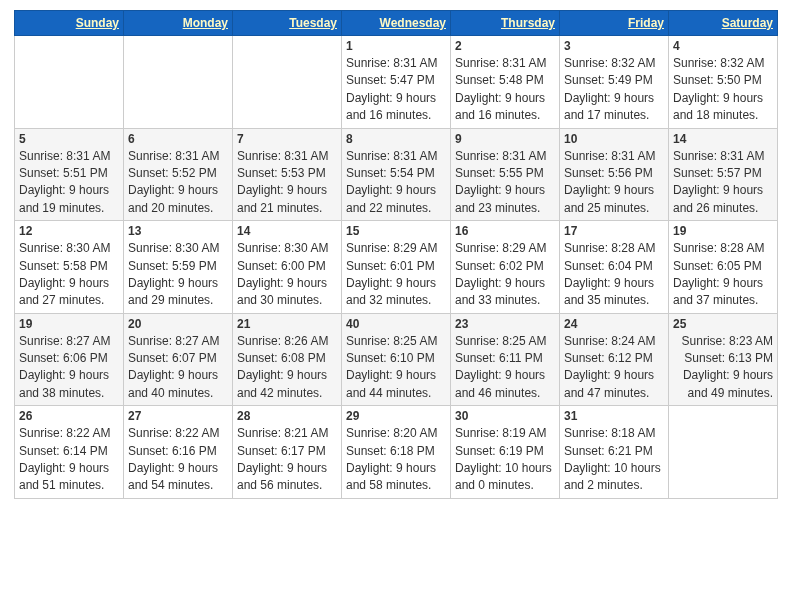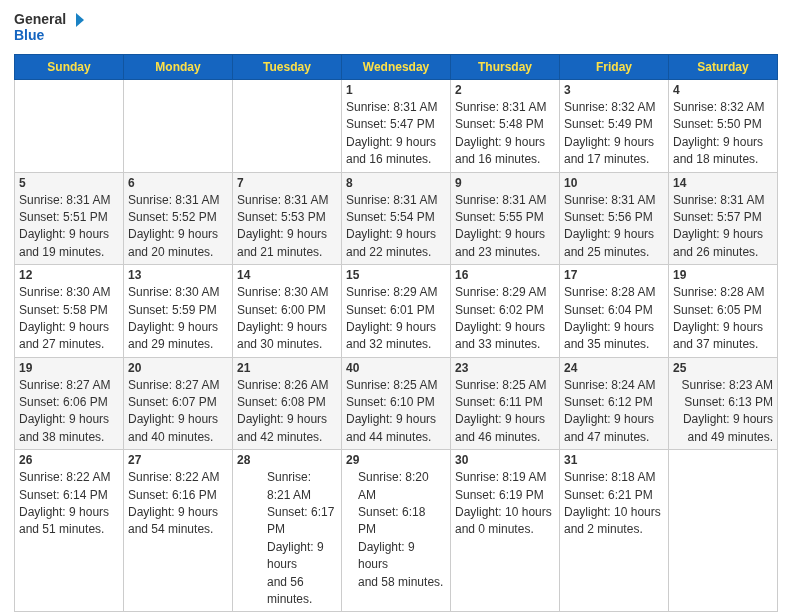--- a/index.html
+++ b/index.html
@@ -39,27 +39,28 @@
       font-size: 14px;
       color: #555;
     }
     .calendar {
       width: 100%;
       border-collapse: collapse;
       border: 1px solid #ccc;
     }
     .calendar thead tr th {
       background: #1565c0;
-      color: #fde047;
+      color: #fef9c3;
       font-size: 12px;
       font-weight: bold;
       padding: 5px 4px;
-      text-align: center;
+      text-align: right;
       border: 1px solid #1155a0;
       width: calc(100% / 7);
+      text-decoration: underline;
     }
     .calendar tbody tr td {
       vertical-align: top;
       border: 1px solid #ccc;
       padding: 3px 4px;
       height: 82px;
       width: calc(100% / 7);
       font-size: 10.5px;
       color: #333;
       background: #fff;
@@ -76,33 +77,20 @@
       font-size: 12px;
       line-height: 1.45;
       color: #333;
     }
     .empty { background: #fff !important; }
   </style>
 </head>
 <body>
 
 <div class="page">
-  <div class="header">
-    <div class="logo">
-        <svg width="70" height="36" viewBox="0 0 70 36">
-    <text x="0" y="14" font-family="Arial" font-size="14" font-weight="bold" fill="#333">General</text>
-    <polygon points="62,3 70,10 62,17" fill="#1a82c4"></polygon>
-    <text x="0" y="30" font-family="Arial" font-size="14" font-weight="bold" fill="#1565c0">Blue</text>
-  </svg>
-      </div>
-    <div class="title-block">
-      <div class="month-title"></div>
-      <div class="location"></div>
-    </div>
-  </div>
 
   <table class="calendar">
     <thead>
       <tr>
 
       <th>Sunday</th>
           <th>Monday</th>
           <th>Tuesday</th>
           <th>Wednesday</th>
           <th>Thursday</th>
@@ -308,28 +296,28 @@
           </td>
           <td>
             <div class="day-number">27</div>
             <div class="day-info" style="white-space: pre-line;">Sunrise: 8:22 AM
 Sunset: 6:16 PM
 Daylight: 9 hours
 and 54 minutes.</div>
           </td>
           <td>
             <div class="day-number">28</div>
-            <div class="day-info" style="white-space: pre-line; margin-left: 30px;">Sunrise: 8:21 AM
+            <div class="day-info" style="white-space: pre-line;">Sunrise: 8:21 AM
 Sunset: 6:17 PM
 Daylight: 9 hours
 and 56 minutes.</div>
           </td>
           <td>
             <div class="day-number">29</div>
-            <div class="day-info" style="white-space: pre-line; margin-left: 12px;">Sunrise: 8:20 AM
+            <div class="day-info" style="white-space: pre-line;">Sunrise: 8:20 AM
 Sunset: 6:18 PM
 Daylight: 9 hours
 and 58 minutes.</div>
           </td>
           <td>
             <div class="day-number">30</div>
             <div class="day-info" style="white-space: pre-line;">Sunrise: 8:19 AM
 Sunset: 6:19 PM
 Daylight: 10 hours
 and 0 minutes.</div>

